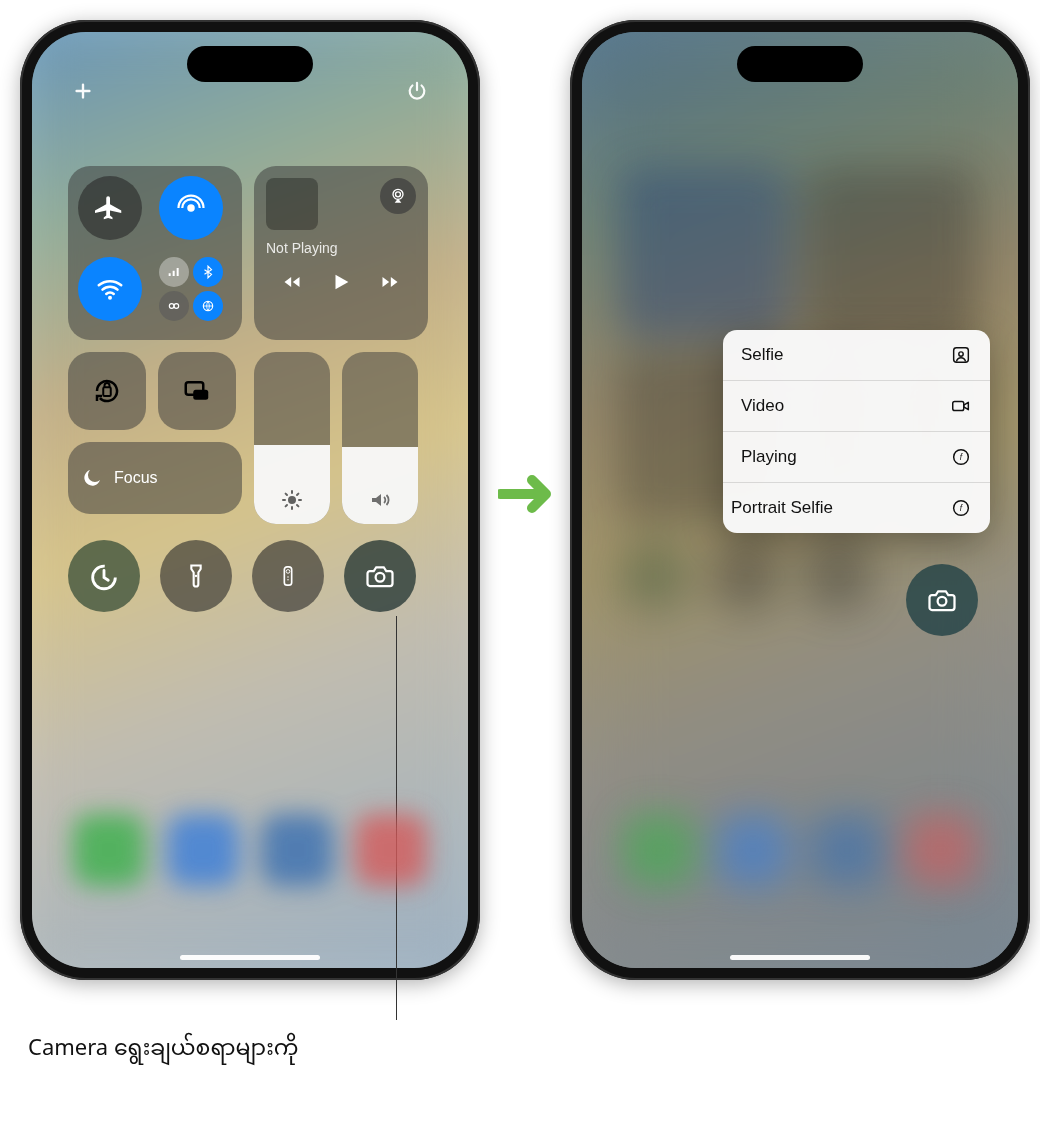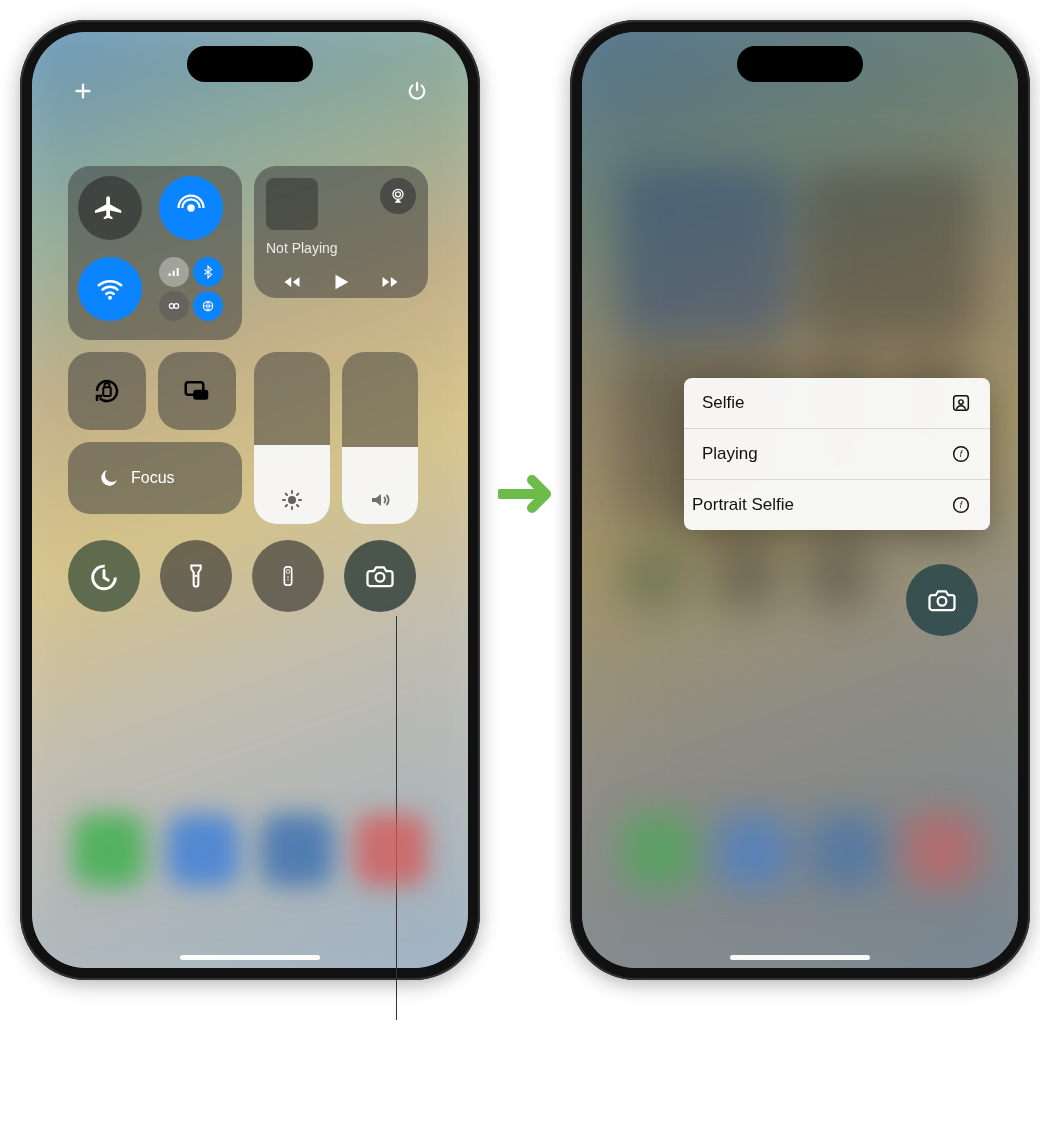--- a/index.html
+++ b/index.html
@@ -73,21 +73,21 @@
     left: 36px;
     width: 388px;
   }
   .row { display: flex; gap: 12px; margin-bottom: 12px; }
   .tile {
     background: rgba(60,60,60,0.52);
     border-radius: 22px;
     position: relative;
   }
   .conn-tile { width: 174px; height: 174px; padding: 10px; display: grid; grid-template-columns: 1fr 1fr; grid-template-rows: 1fr 1fr; gap: 8px; }
-  .media-tile { width: 174px; height: 132px; padding: 12px; display: flex; flex-direction: column; }
+  .media-tile { width: 174px; height: 174px; padding: 12px; display: flex; flex-direction: column; }
   .circle {
     border-radius: 50%;
     display: flex; align-items: center; justify-content: center;
     color: #fff;
   }
   .c64 { width: 64px; height: 64px; }
   .bg-dark { background: rgba(40,40,40,0.6); }
   .bg-blue { background: #0a84ff; }
   .bg-tealdark { background: rgba(20,40,40,0.7); }
   .bg-greenish { background: rgba(45,70,50,0.7); }
@@ -121,21 +121,21 @@
   }
   .media-controls {
     display: flex; justify-content: space-around;
     margin-top: 14px; color: #fff;
     align-items: center;
   }
   .row2-col { display: flex; flex-direction: column; gap: 12px; }
   .focus-tile {
     width: 174px; height: 72px;
     display: flex; align-items: center;
-    padding: 0 29px;
+    padding: 0 12px;
     gap: 10px; color: #fff;
     font-size: 16px;
   }
   .slider-tile {
     width: 76px; height: 172px;
     border-radius: 22px;
     background: rgba(60,60,60,0.5);
     position: relative;
     overflow: hidden;
   }
@@ -176,26 +176,25 @@
   .heavy-blur {
     filter: blur(36px);
   }
   .bg-overlay-dark {
     position: absolute; inset: 0;
     background: rgba(0,0,0,0.25);
   }
   .camera-menu {
     position: absolute;
     top: 298px; right: 28px;
-    width: 306px;
+    width: 267px;
     background: rgba(250,250,250,0.97);
-    border-radius: 8px;
+    border-radius: 14px;
     overflow: hidden;
     box-shadow: 0 10px 40px rgba(0,0,0,0.3);
-    margin-top: 48px;
   }
   .menu-item {
     display: flex; justify-content: space-between; align-items: center;
     padding: 14px 18px;
     font-size: 17px;
     color: #111;
     border-bottom: 1px solid rgba(0,0,0,0.12);
   }
   .menu-item:last-child { border-bottom: none; padding-left: 8px; }
   .menu-item svg { width: 22px; height: 22px; }
@@ -473,20 +472,27 @@
       <div class="camera-menu">
         <div class="menu-item">
           <span>Selfie</span>
           <svg viewBox="0 0 24 24">
               <rect x="4" y="4" width="16" height="16" rx="3" stroke="#111" stroke-width="1.6" fill="none"></rect>
               <circle cx="12" cy="11" r="2.4" stroke="#111" stroke-width="1.6" fill="none"></circle>
               <path d="M7 19c1-3 3-4 5-4s4 1 5 4" stroke="#111" stroke-width="1.6" fill="none"></path>
             </svg>
         </div>
         <div class="menu-item">
+          <span>Video</span>
+          <svg viewBox="0 0 24 24">
+              <rect x="3" y="7" width="12" height="10" rx="2" stroke="#111" stroke-width="1.6" fill="none"></rect>
+              <path d="M15 11l5-3v8l-5-3z" stroke="#111" stroke-width="1.6" fill="none" stroke-linejoin="round"></path>
+            </svg>
+        </div>
+        <div class="menu-item">
           <span>Playing</span>
           <svg viewBox="0 0 24 24">
               <circle cx="12" cy="12" r="8" stroke="#111" stroke-width="1.6" fill="none"></circle>
               <text x="12" y="15" text-anchor="middle" font-size="9" font-style="italic" fill="#111">f</text>
             </svg>
         </div>
         <div class="menu-item">
           <span>Portrait Selfie</span>
           <svg viewBox="0 0 24 24">
               <circle cx="12" cy="12" r="8" stroke="#111" stroke-width="1.6" fill="none"></circle>
@@ -508,13 +514,14 @@
         <div class="blob" style="background:#3a6fb0"></div>
         <div class="blob" style="background:#d45a5a"></div>
       </div>
     </div>
     <div class="home-indicator"></div>
   </div>
 </div>
 
 <div class="callout-line"></div>
 <div class="callout-text">
+  <div>Camera ရွေးချယ်စရာများကို</div>
 </div>
 
 </body></html>

